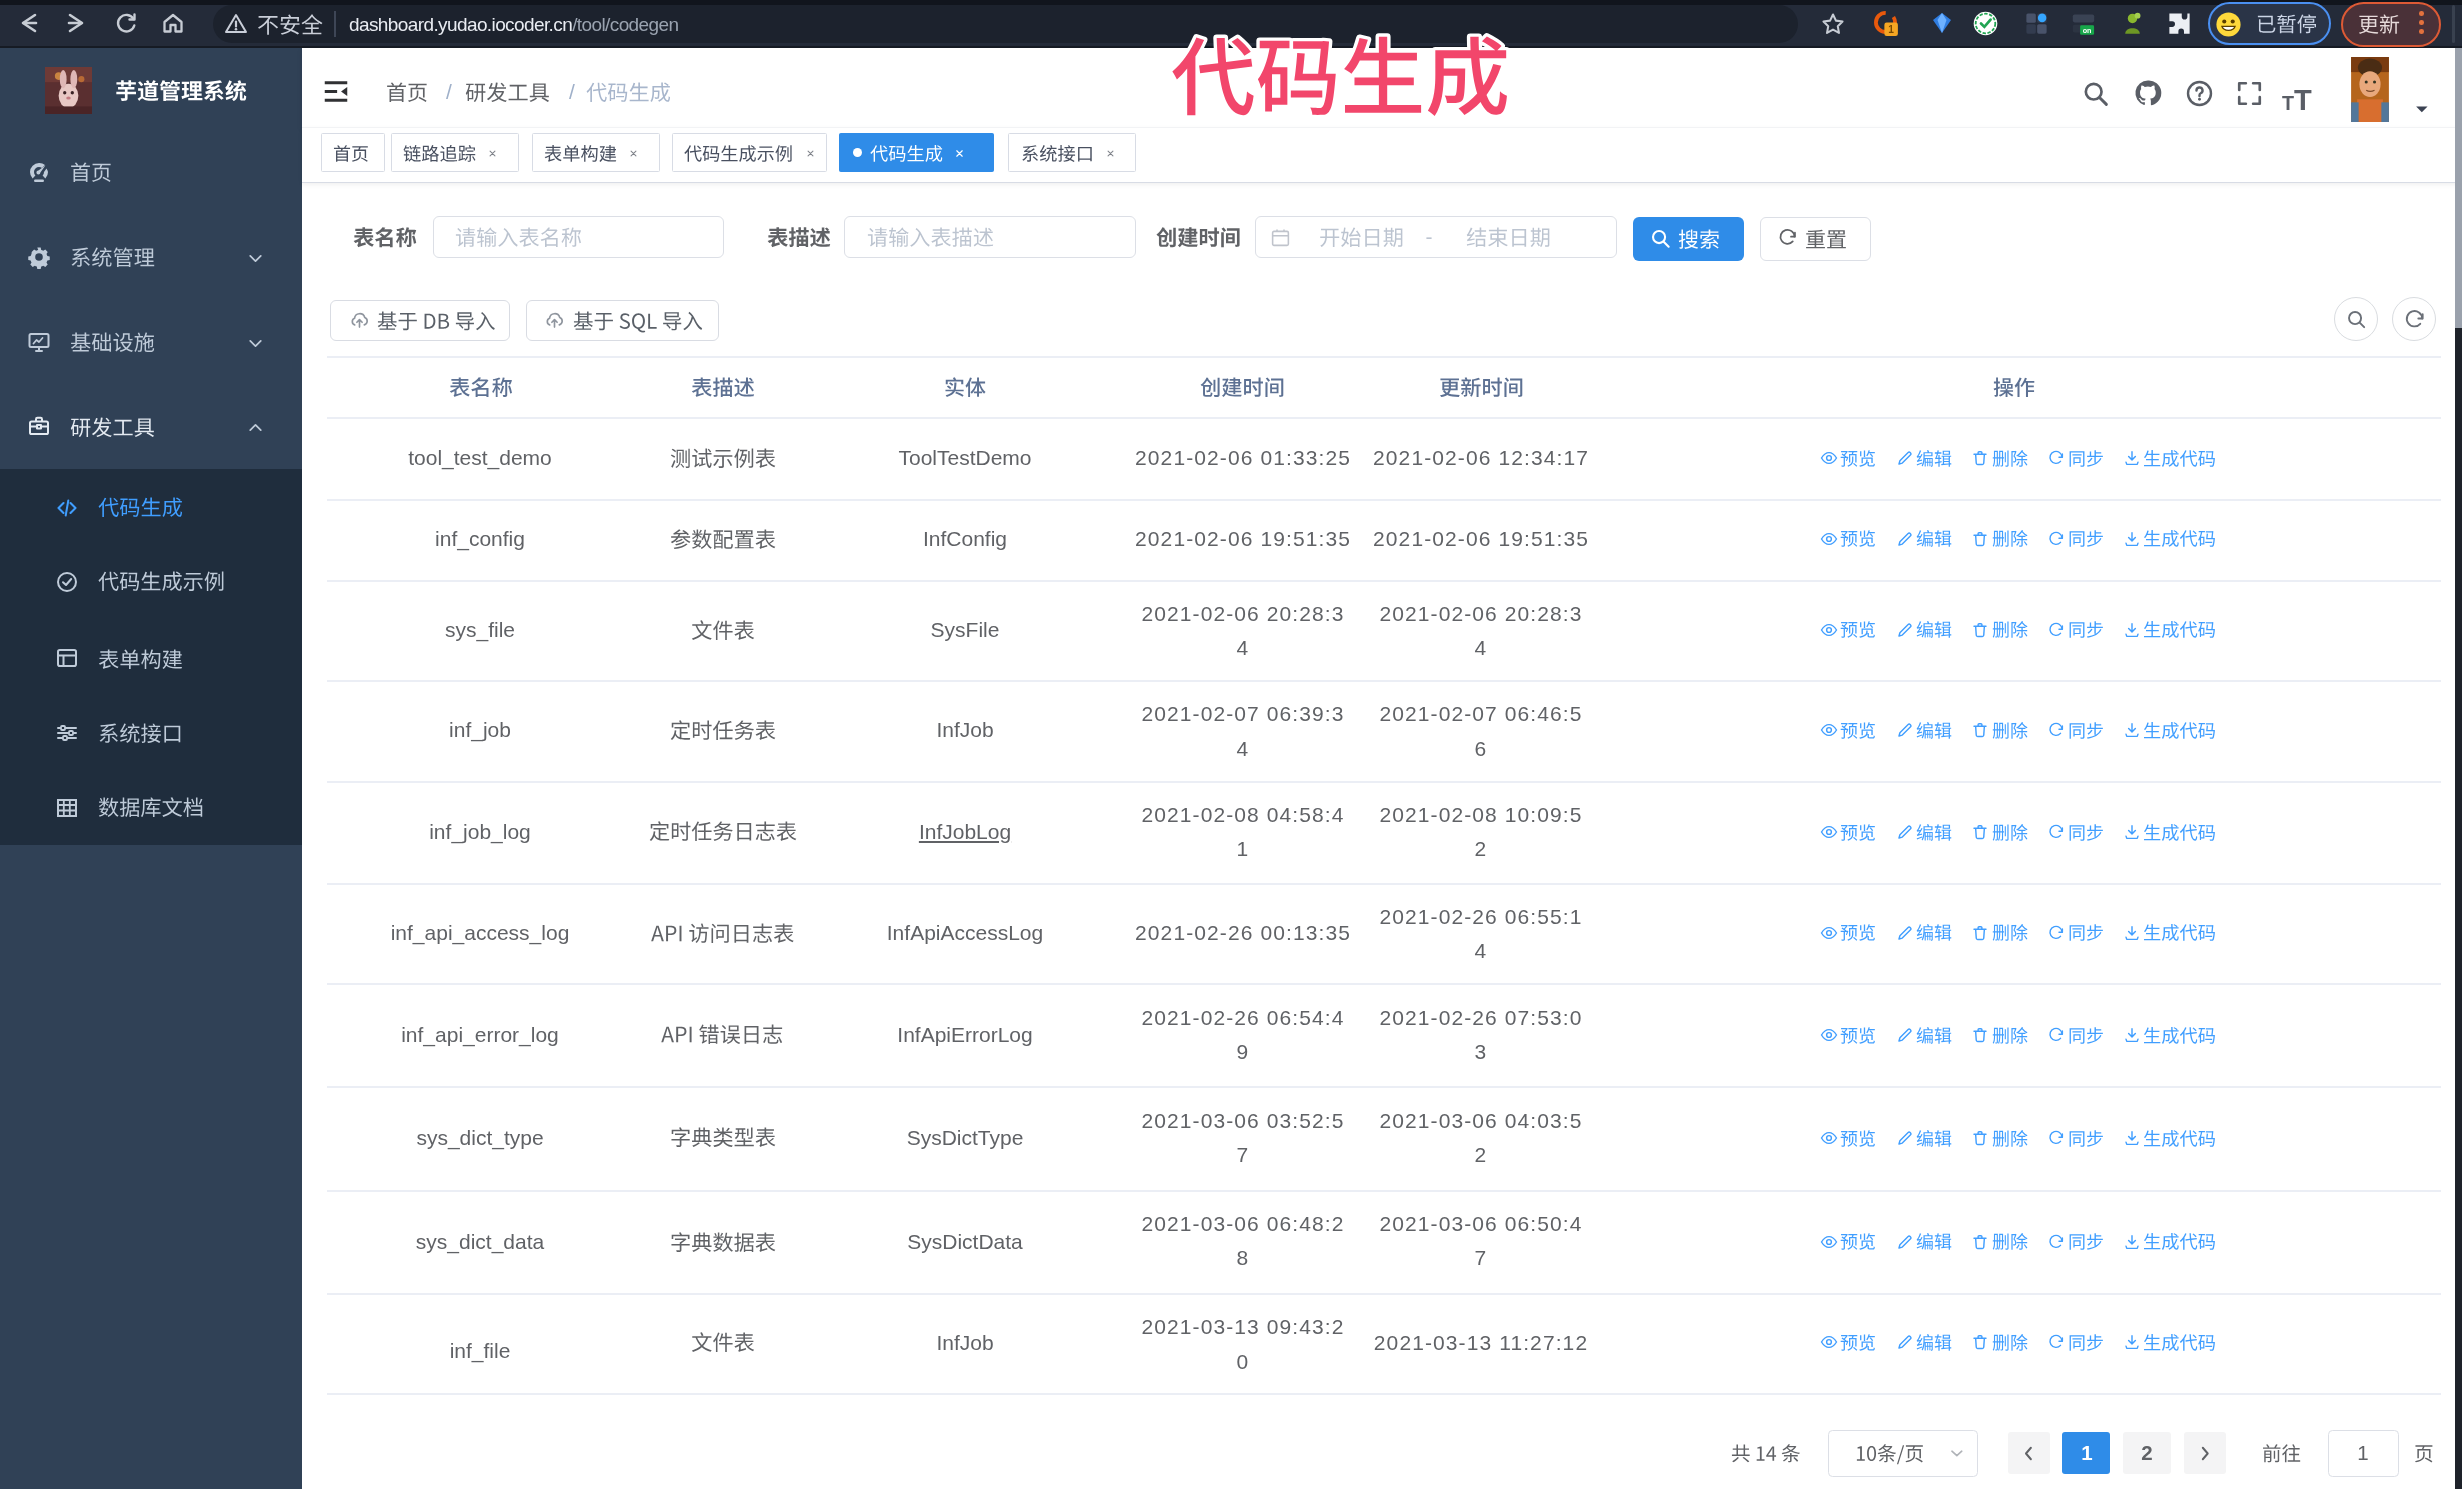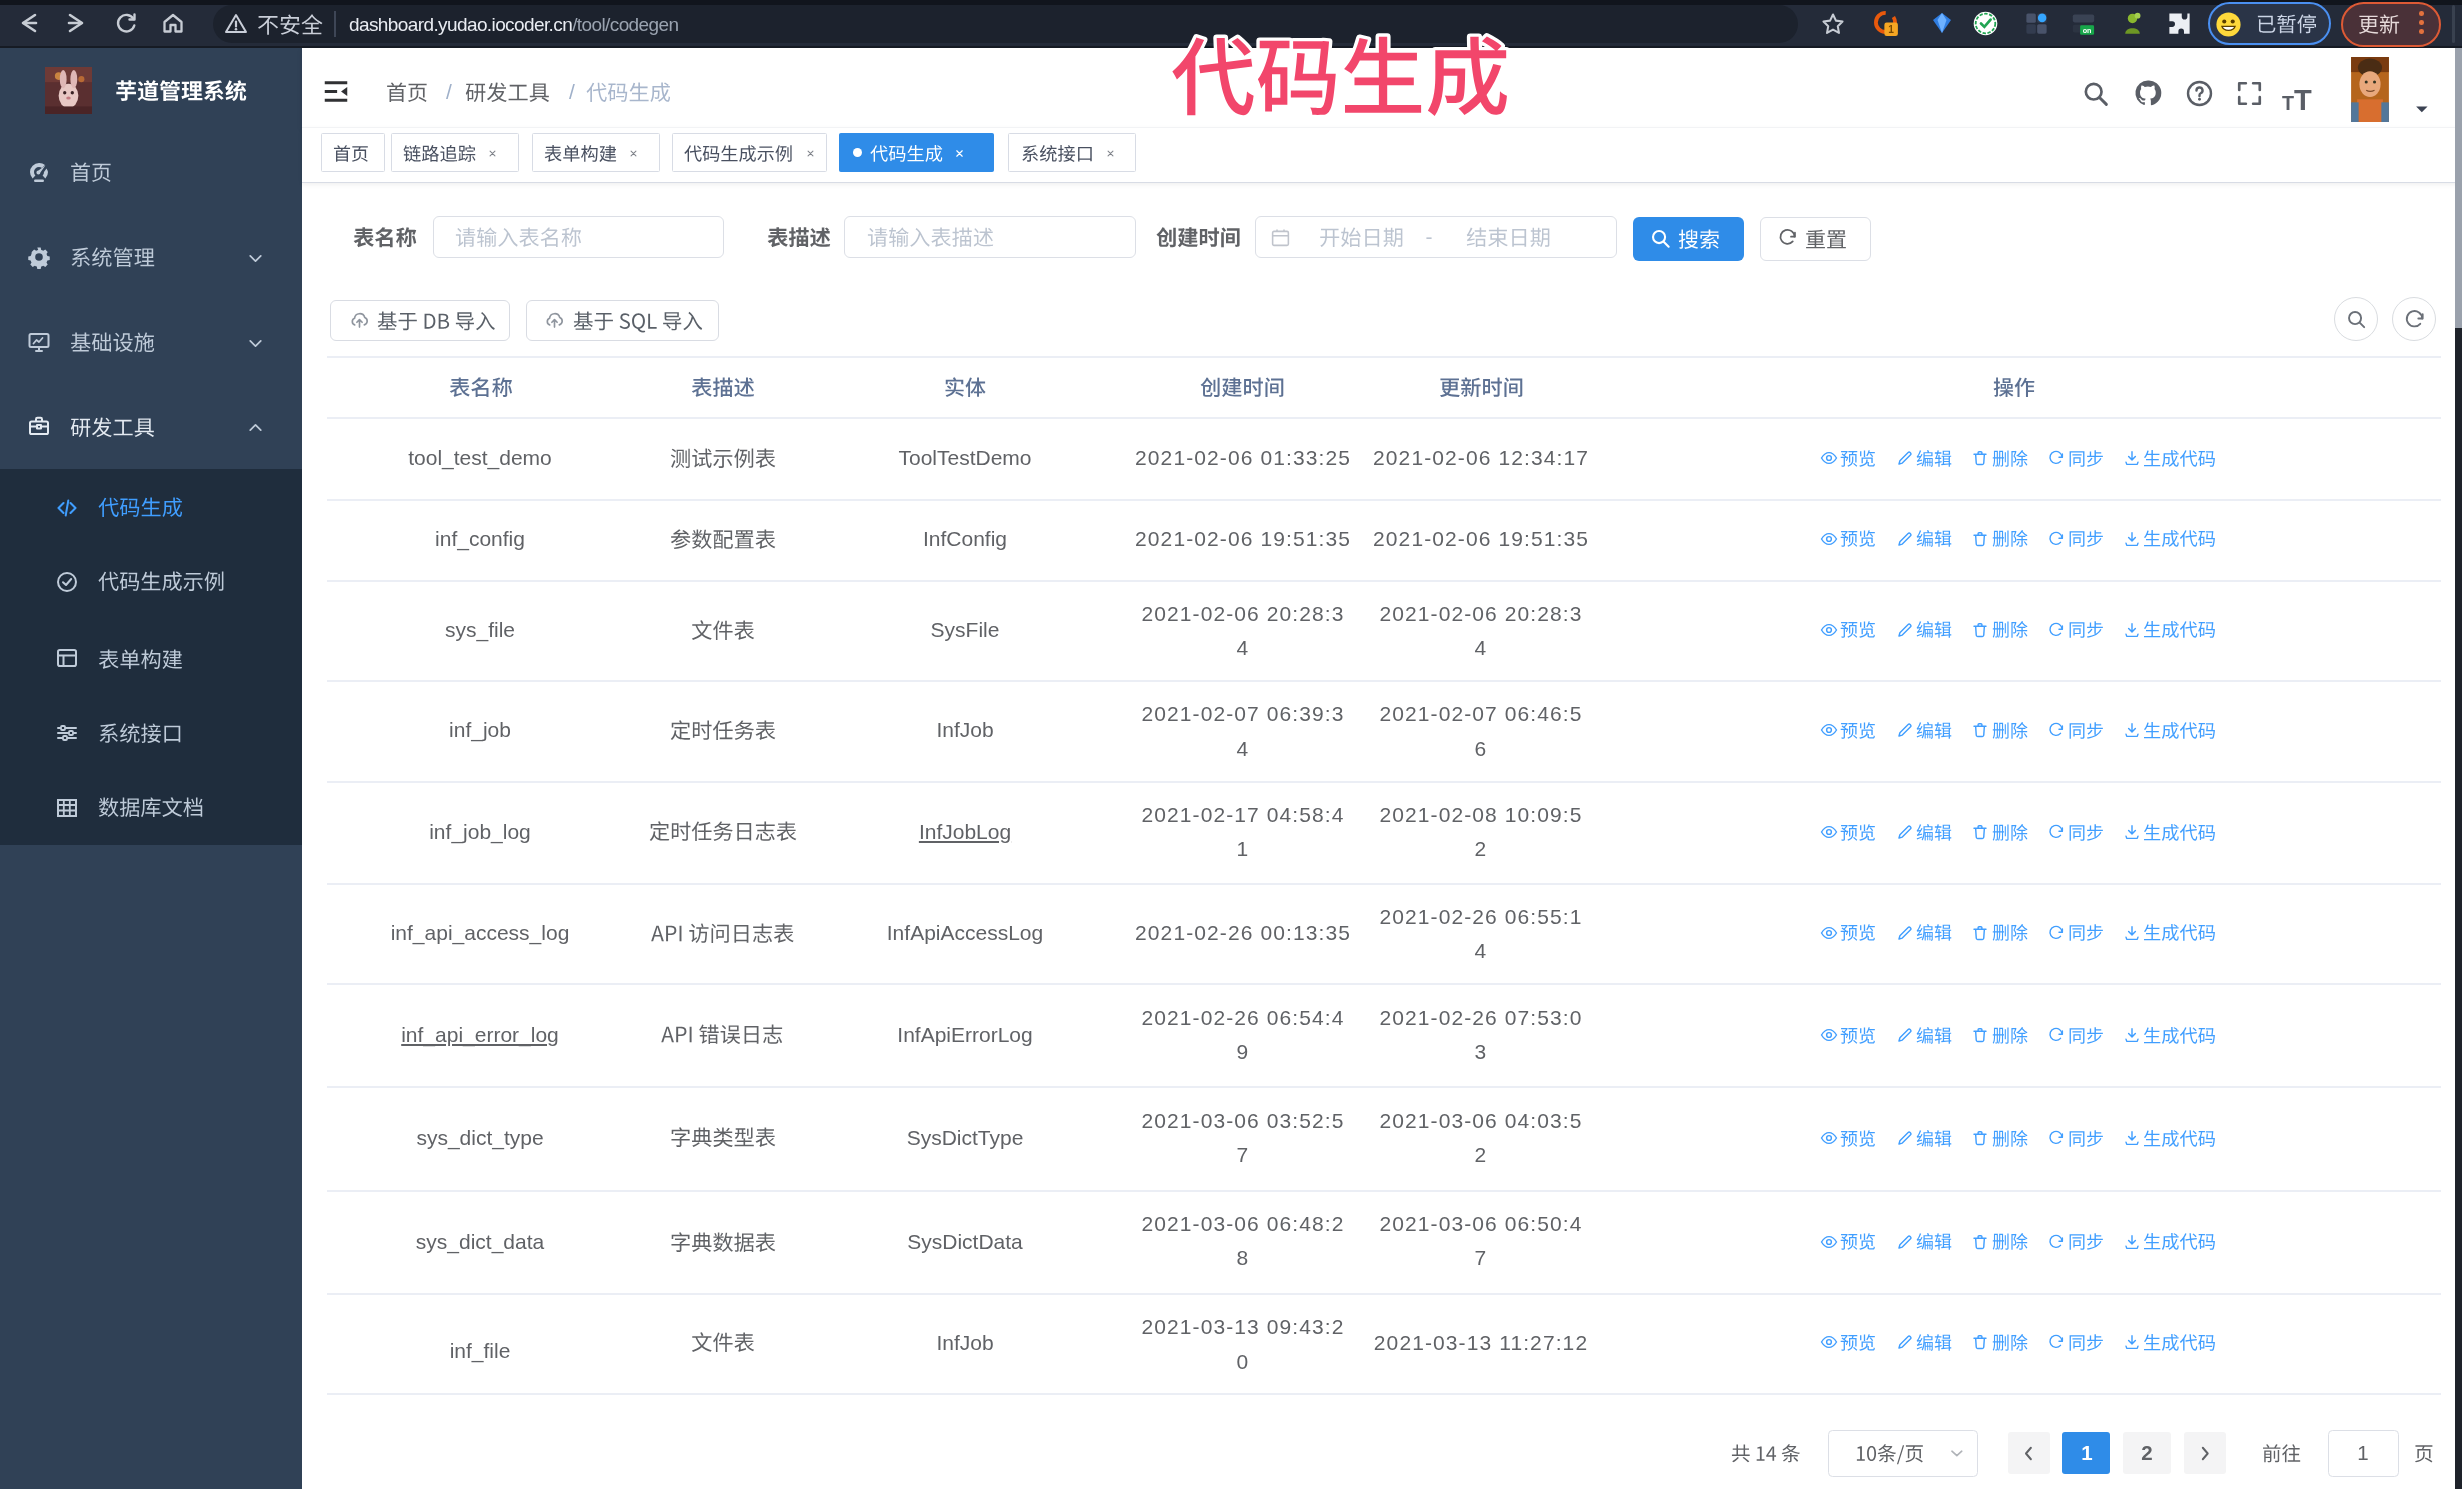--- a/index.html
+++ b/index.html
@@ -822,21 +822,21 @@
           <use href="#g1R" x="0"></use>
           <use href="#g1S" x="1000"></use>
           <use href="#g1T" x="2000"></use>
           <use href="#g1U" x="3000"></use>
           <use href="#g19" x="4000"></use>
           <use href="#g1V" x="5000"></use>
           <use href="#gy" x="6000"></use>
         </g>
       </svg></div>
     <div style="position:absolute;top:832px;left:965px;transform:translate(-50%,-50%);font:400 21px 'Liberation Sans',sans-serif;color:#606266;white-space:nowrap;text-decoration:underline;">InfJobLog</div>
-    <div style="position:absolute;top:815px;left:1243px;transform:translate(-50%,-50%);font:400 21px 'Liberation Sans',sans-serif;color:#606266;white-space:nowrap;letter-spacing:1.1px;">2021-02-17 04:58:4</div>
+    <div style="position:absolute;top:815px;left:1243px;transform:translate(-50%,-50%);font:400 21px 'Liberation Sans',sans-serif;color:#606266;white-space:nowrap;letter-spacing:1.1px;">2021-02-08 04:58:4</div>
     <div style="position:absolute;top:849px;left:1243px;transform:translate(-50%,-50%);font:400 21px 'Liberation Sans',sans-serif;color:#606266;white-space:nowrap;letter-spacing:1.1px;">1</div>
     <div style="position:absolute;top:815px;left:1481px;transform:translate(-50%,-50%);font:400 21px 'Liberation Sans',sans-serif;color:#606266;white-space:nowrap;letter-spacing:1.1px;">2021-02-08 10:09:5</div>
     <div style="position:absolute;top:849px;left:1481px;transform:translate(-50%,-50%);font:400 21px 'Liberation Sans',sans-serif;color:#606266;white-space:nowrap;letter-spacing:1.1px;">2</div>
     <svg style="position:absolute;left:1820px;top:823px" width="18" height="18" viewBox="0 0 24 24" fill="none">
       <path d="M2 12 C5 7 9 4.8 12 4.8 C15 4.8 19 7 22 12 C19 17 15 19.2 12 19.2 C9 19.2 5 17 2 12 Z" stroke="#409eff" stroke-width="1.9" fill="none"></path>
       <circle cx="12" cy="12" r="3.2" stroke="#409eff" stroke-width="1.9" fill="none"></circle>
     </svg>
     <div style="position:absolute;left:1840px;top:821px;line-height:0;"><svg width="36" height="23" style="overflow:visible" viewBox="0 0 48 30">
         <g fill="#409eff" transform="translate(0 24.1) scale(0.024000 -0.024000)">
           <use href="#g1G" x="0"></use>
@@ -945,21 +945,21 @@
     </svg>
     <div style="position:absolute;left:2143px;top:921px;line-height:0;"><svg width="73" height="23" style="overflow:visible" viewBox="0 0 96 30">
         <g fill="#409eff" transform="translate(0 24.1) scale(0.024000 -0.024000)">
           <use href="#gu" x="0"></use>
           <use href="#gv" x="1000"></use>
           <use href="#gs" x="2000"></use>
           <use href="#gt" x="3000"></use>
         </g>
       </svg></div>
     <div style="position:absolute;left:327px;top:983px;width:2114px;height:1.5px;background:#ebeef5"></div>
-    <div style="position:absolute;top:1035px;left:480px;transform:translate(-50%,-50%);font:400 21px 'Liberation Sans',sans-serif;color:#606266;white-space:nowrap;text-decoration:underline;">inf_api_error_log</div>
+    <div style="position:absolute;top:1035px;left:480px;transform:translate(-50%,-50%);font:400 21px 'Liberation Sans',sans-serif;color:#606266;white-space:nowrap;">inf_api_error_log</div>
     <div style="position:absolute;left:661px;top:1021px;line-height:0;"><svg width="123" height="26.5" style="overflow:visible" viewBox="0 0 162 35">
         <g fill="#606266" transform="translate(0 28.1) scale(0.028000 -0.028000)">
           <use href="#g1W" x="0"></use>
           <use href="#g1X" x="608"></use>
           <use href="#g1Y" x="1241"></use>
           <use href="#g21" x="1758"></use>
           <use href="#g22" x="2758"></use>
           <use href="#g19" x="3758"></use>
           <use href="#g1V" x="4758"></use>
         </g>

